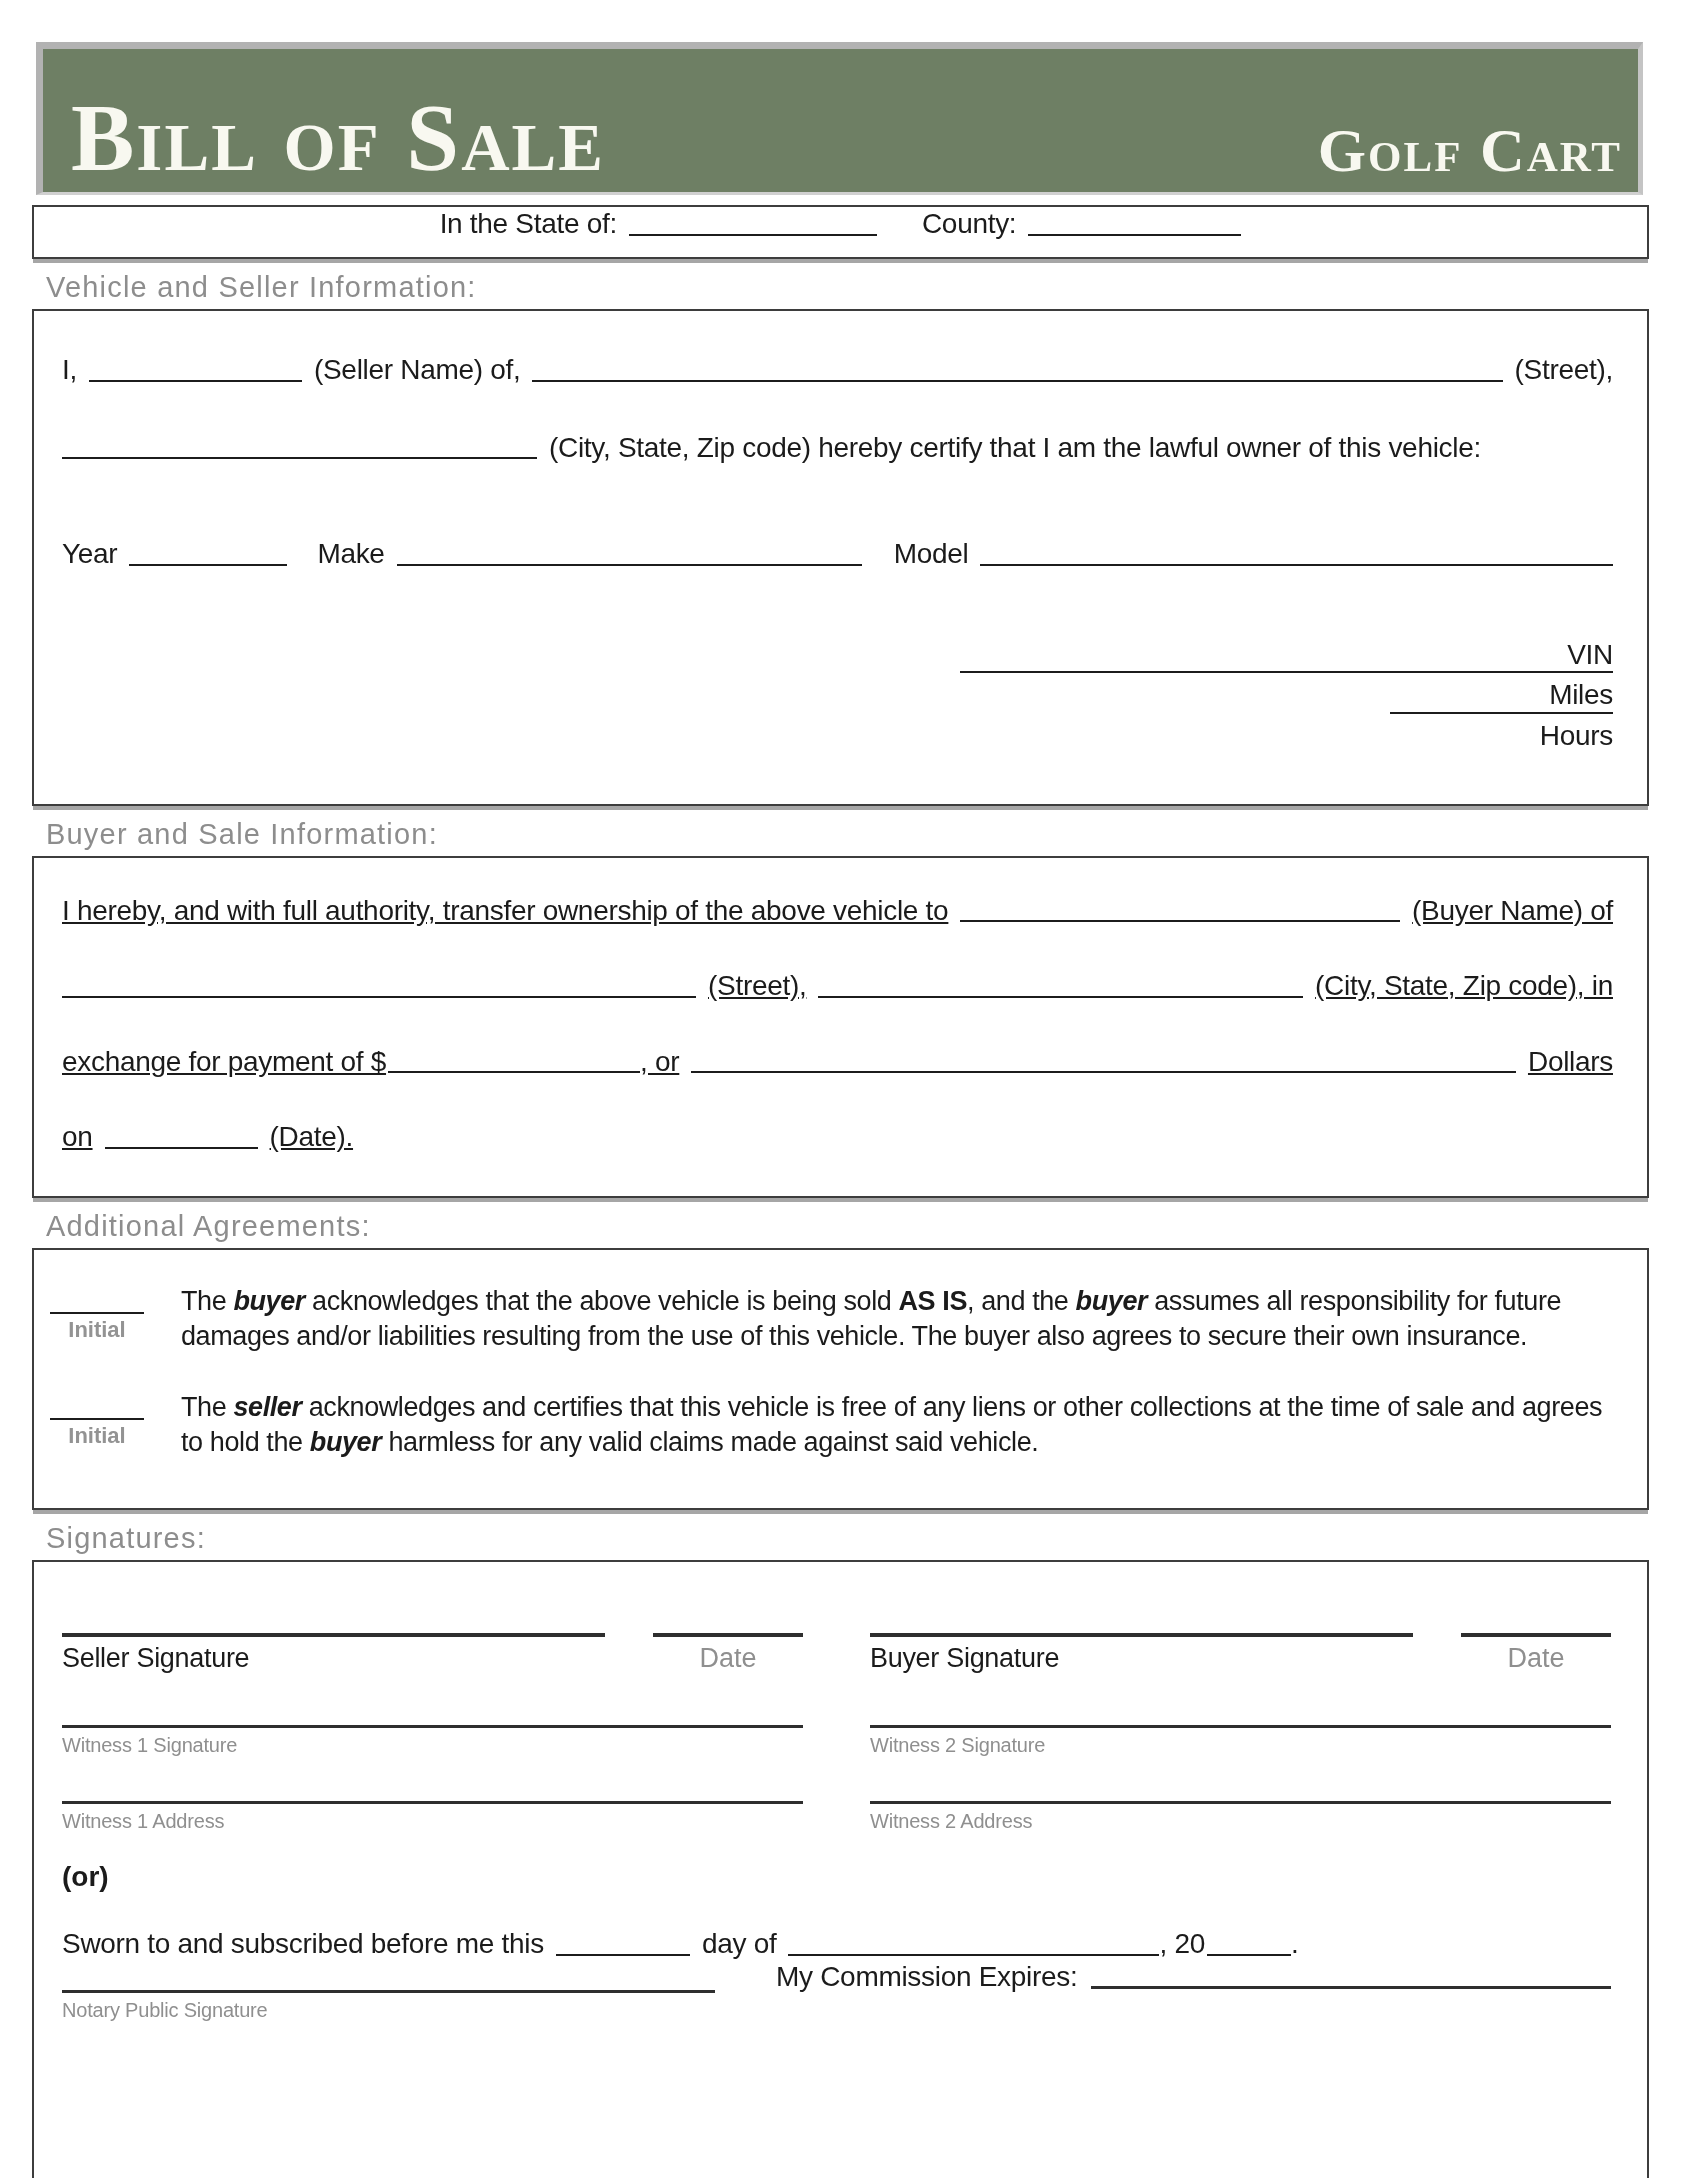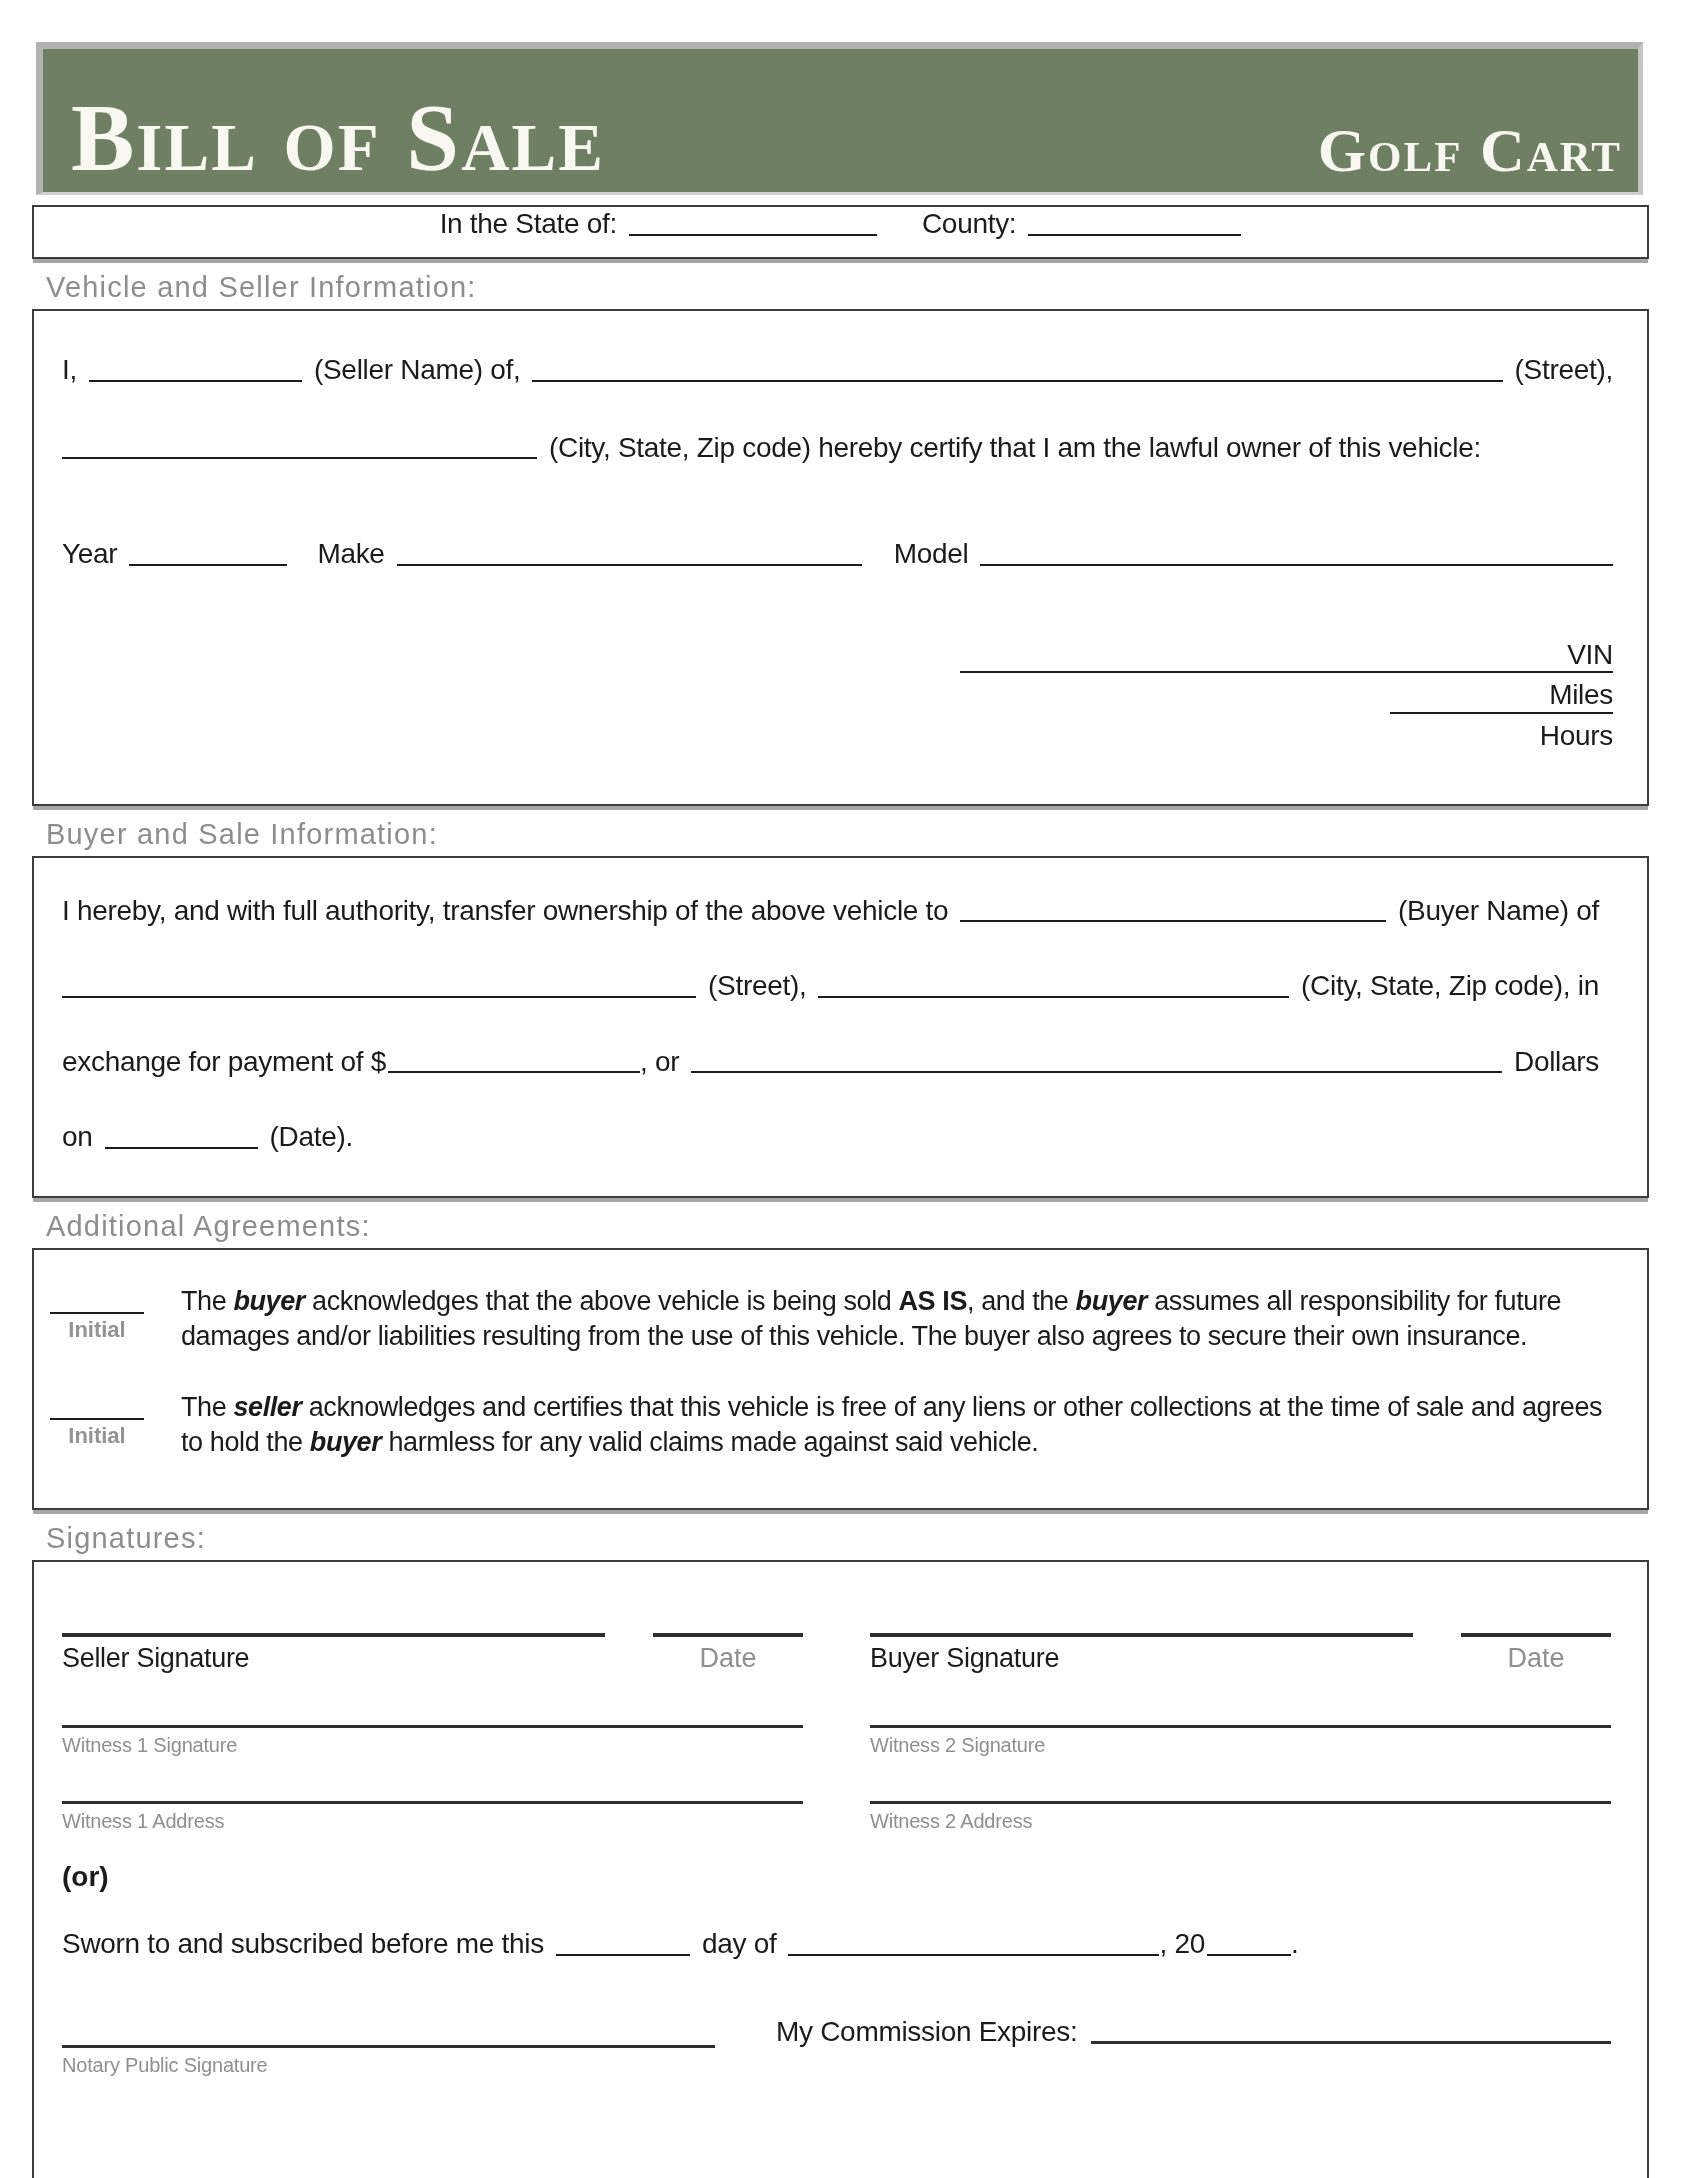--- a/index.html
+++ b/index.html
@@ -36,21 +36,21 @@
   
   .fl { display:flex; align-items:flex-end; white-space:pre; font-size:28px; line-height:1.2; letter-spacing:-0.3px; }
   .fl > * + * { margin-left:12px; }
   .fl .t { flex:0 0 auto; }
   .fl .b  { flex:0 0 auto; border-bottom:2px solid #1c1c1c; margin-bottom:5px; height:0; }
   .fl .bf { flex:1 1 auto; border-bottom:2px solid #1c1c1c; margin-bottom:5px; height:0; }
   
   .state-box { height:54px; display:flex; align-items:flex-end; justify-content:center; padding-bottom:16px; box-sizing:border-box; }
   
   .vehicle-box { padding:42px 34px 44px 28px; }
-  .buyer-box   { padding:36px 48px 42px 28px; }
+  .buyer-box   { padding:36px 34px 42px 28px;text-decoration:underline; }
   .mt44 { margin-top:44px; } .mt42 { margin-top:42px; }
   .mt74 { margin-top:73px; } .mt68 { margin-top:67px;flex-direction:column; }
   
   .agree-box { padding:34px 34px 48px 16px; }
   .agree-row { display:flex; }
   .agree-row + .agree-row { margin-top:36px; }
   .init-col { width:131px; flex:0 0 131px; }
   .init-line { width:94px; border-bottom:2px solid #1c1c1c; height:0; margin-top:28px; }
   .init-label { width:94px; text-align:center; color:#939393; font-size:22px; margin-top:3px;font-weight:bold; }
   .agree-text { flex:1; font-size:27px; line-height:1.3; letter-spacing:-0.4px; }
@@ -66,21 +66,21 @@
   .l-sig { flex:1 1 auto; }
   .l-date { flex:0 0 150px; }
   .lab-pair { display:flex; gap:48px; margin-top:6px; }
   .lab-sig { flex:1 1 auto; font-size:27px; color:#1b1b1b; letter-spacing:-0.3px; }
   .lab-date { flex:0 0 150px; text-align:center; font-size:27px; color:#8f8f8f; }
   .gray-label { font-size:20px; color:#8f8f8f; margin-top:6px; letter-spacing:-0.2px; }
   .wit-row { margin-top:51px; }
   .addr-row { margin-top:44px; }
   .or-line { margin-top:28px; font-weight:700; font-size:28px; }
   .sworn-row { margin-top:34px; }
-  .notary-row { margin-top:55px; display:flex; align-items:flex-end; font-size:28px; letter-spacing:-0.3px; white-space:pre; }
+  .notary-row { display:flex; align-items:flex-end; font-size:28px; letter-spacing:-0.3px; white-space:pre; }
   .notary-line { flex:0 0 653px; }
   .commission-text { flex:0 0 auto; margin-left:61px; margin-right:14px; }
   .commission-line { flex:1 1 auto; border-bottom:3px solid #2e2e2e; height:0; margin-bottom:4px; }
 </style>
 </head>
 <body>
 
 <header class="banner">
   <span class="title">Bill of Sale</span>
   <span class="subtitle">Golf Cart</span>

